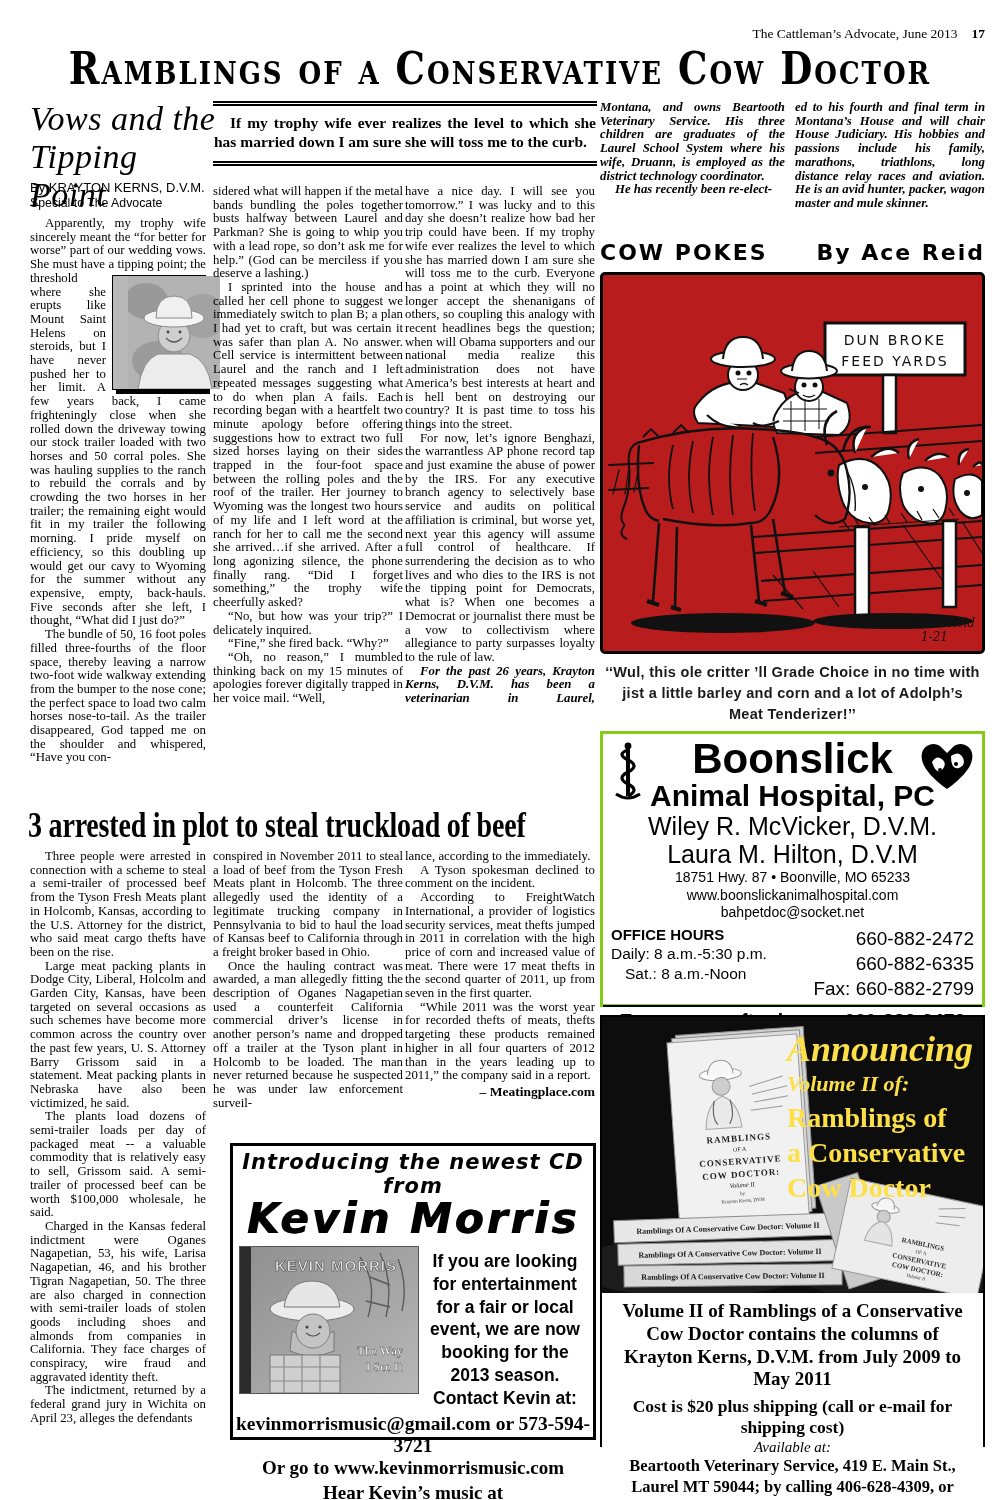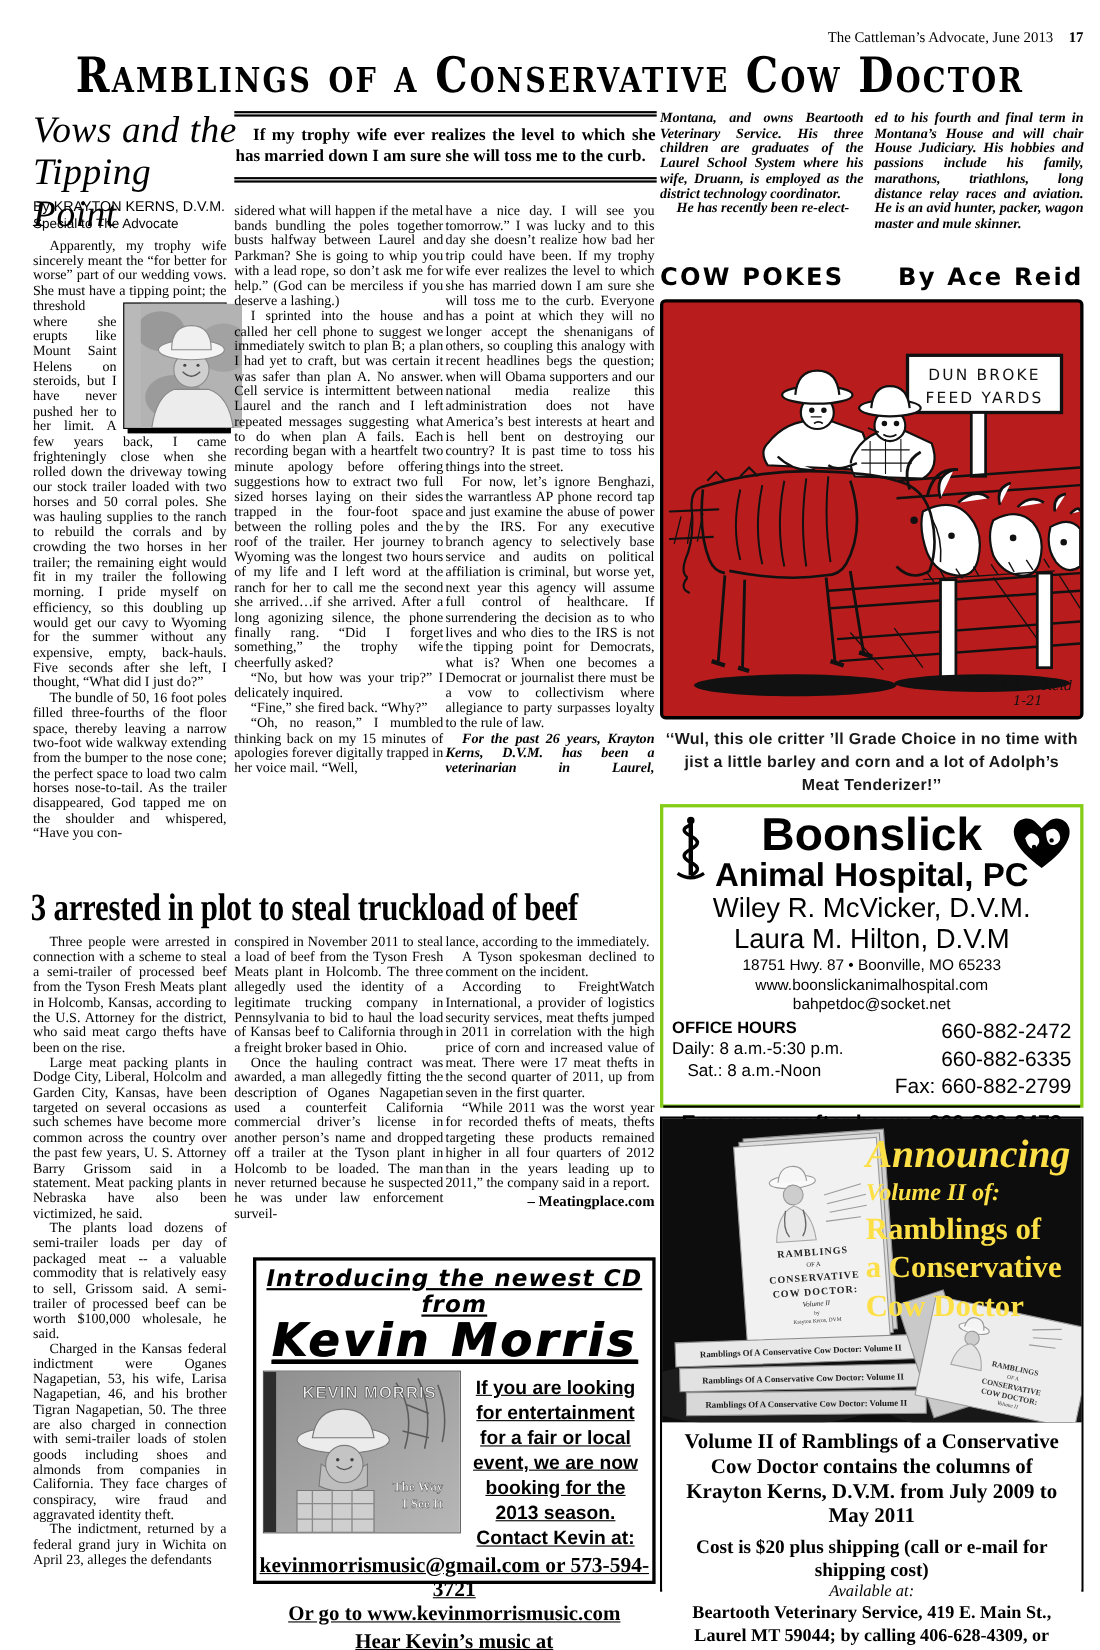--- a/index.html
+++ b/index.html
@@ -64,21 +64,21 @@
   .bookbottom .bb1{font-weight:bold;font-size:19px;line-height:1.2;}
   .bookbottom .bb2{font-weight:bold;font-size:17.5px;margin-top:5px;}
   .bookbottom .bb3{font-style:italic;font-size:15px;line-height:1.2;}
   .bookbottom .bb4{font-weight:bold;font-size:16.5px;line-height:1.25;}
   
   .beefhead{position:absolute;left:28px;top:806px;width:570px;font-weight:bold;font-size:28px;
             white-space:nowrap;transform:scale(1.0,1.25);transform-origin:left top;letter-spacing:-.2px;}
   .attribution{text-align:right;font-weight:bold;font-size:13.5px;margin-top:2px;}
   
   .kevin{position:absolute;left:230px;top:1143px;width:360px;height:291px;border:3px solid #000;
-         text-align:center;text-decoration:underline;}
+         text-align:center;}
   .kevin .kt1{font-family:"DejaVu Sans",sans-serif;font-weight:bold;font-style:italic;
               font-size:21px;margin-top:4px;letter-spacing:1px;}
   .kevin .kt2{font-family:"DejaVu Sans",sans-serif;font-weight:bold;font-style:italic;
               font-size:42px;line-height:1.0;letter-spacing:3px;text-shadow:1px 0 #000;}
   .kevinrow{display:flex;margin-top:6px;padding:0 6px;align-items:flex-start;}
   .cdcover{width:178px;height:146px;border:1px solid #555;}
   .kevintext{flex:1;font-family:"Liberation Sans",sans-serif;font-weight:bold;font-size:17.5px;
              line-height:1.3;padding:4px 2px 0 6px;}
   .kevin .kc1{font-family:"Liberation Serif",serif;font-weight:bold;font-size:19.5px;margin-top:4px;}
   .kevin .kc2{font-family:"Liberation Serif",serif;font-weight:bold;font-size:19px;}

